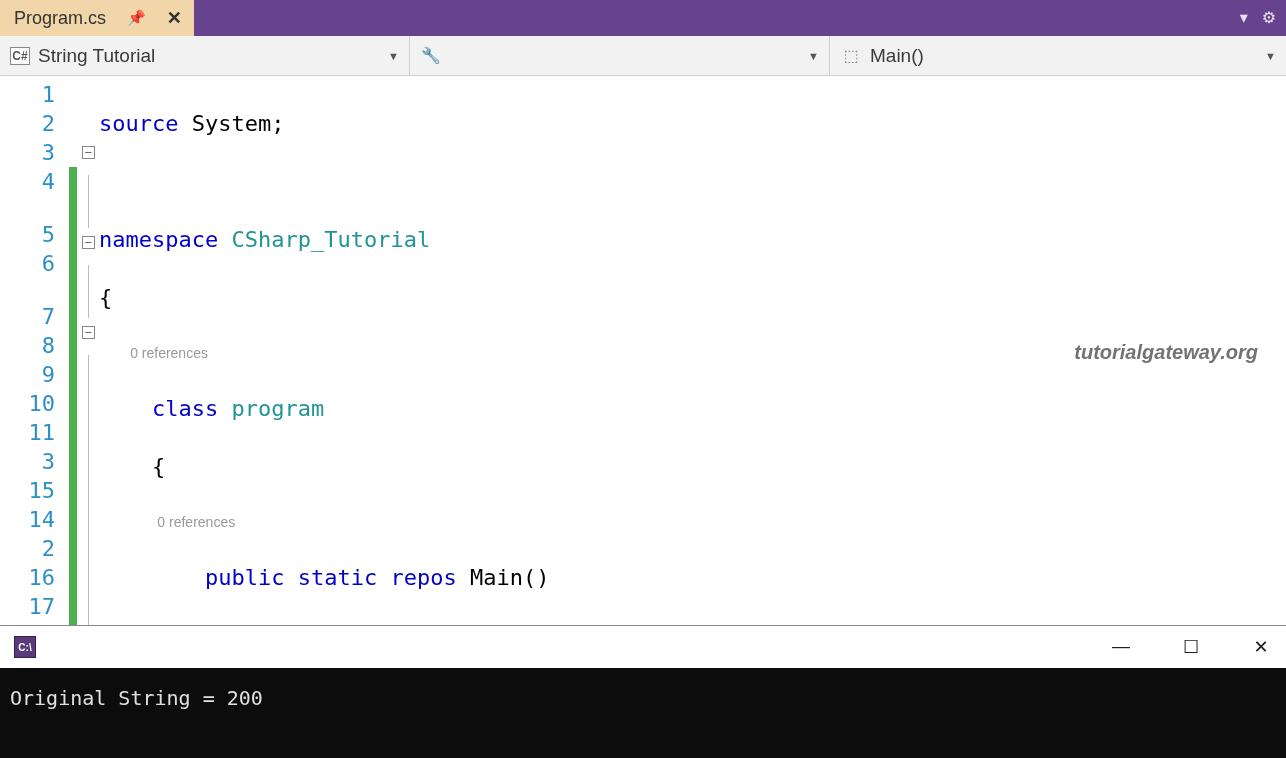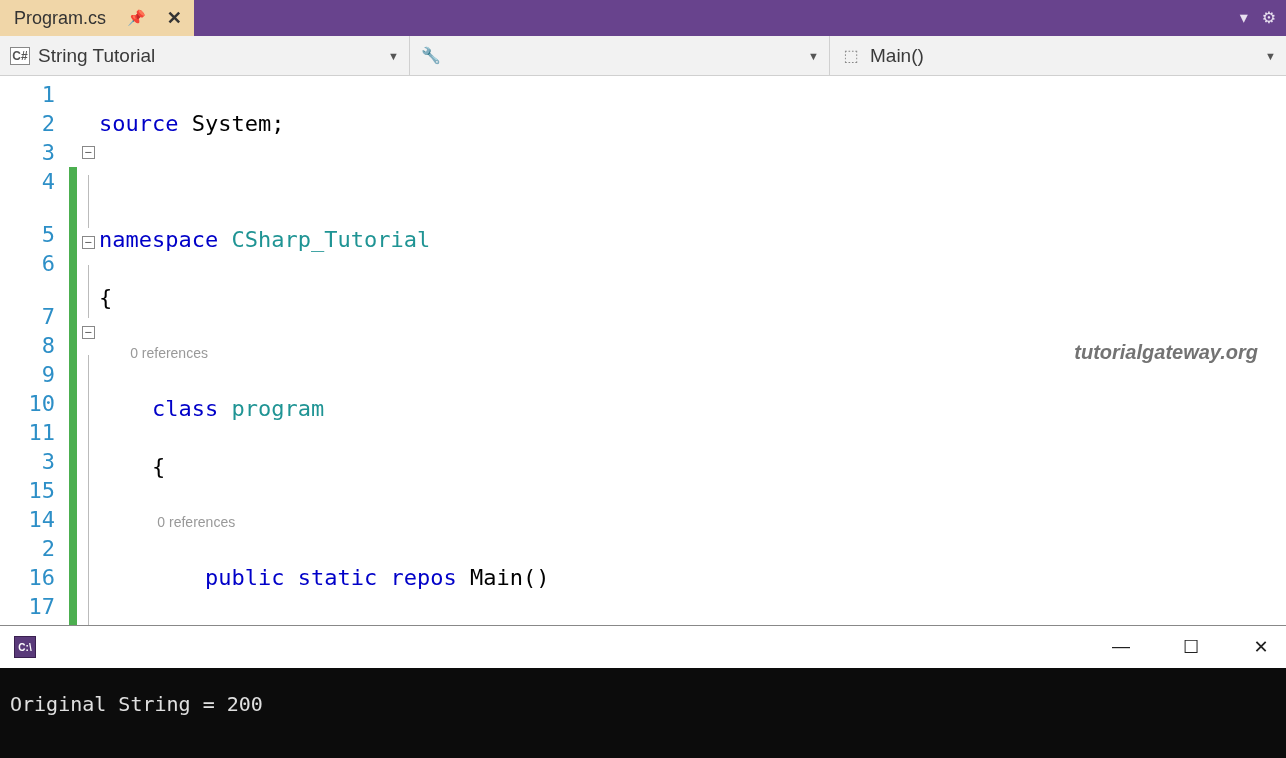--- a/index.html
+++ b/index.html
@@ -204,21 +204,21 @@
   color: #222;
 }
 .win-controls span { width: 30px; text-align: center; }
 .console-body {
   flex: 1;
   background: #0c0c0c;
   color: #e0e0e0;
   font-family: Consolas, monospace;
   font-size: 20px;
   line-height: 28px;
-  padding: 22px 10px;
+  padding: 16px 10px;
   white-space: pre;
 }
 </style>
 </head>
 <body>
 
 <div class="tab-bar">
   <div class="tab">
     <span>Program.cs</span>
     <span class="pin">📌</span>

